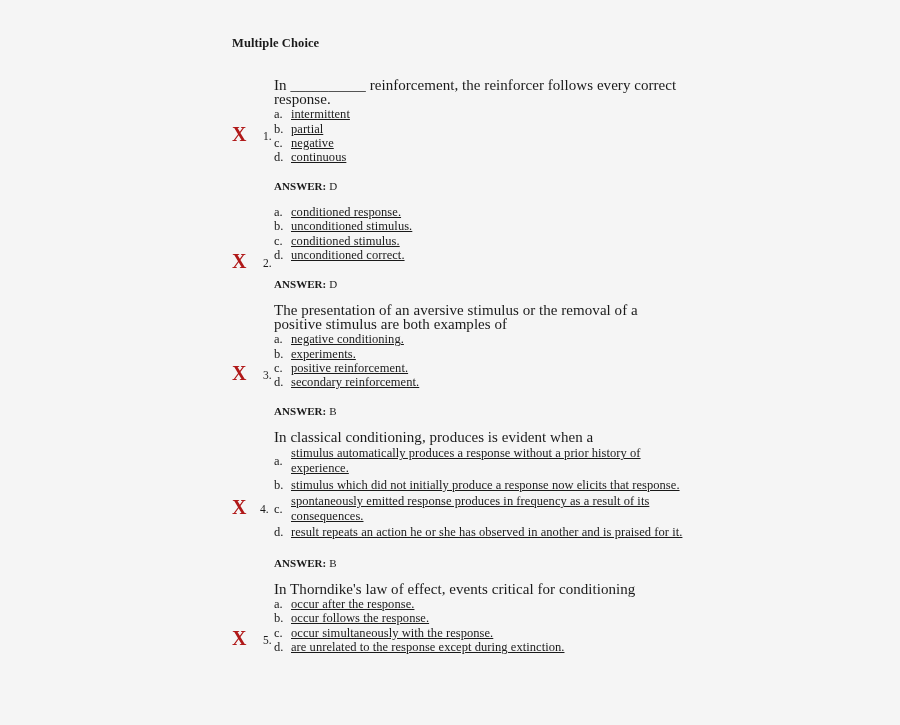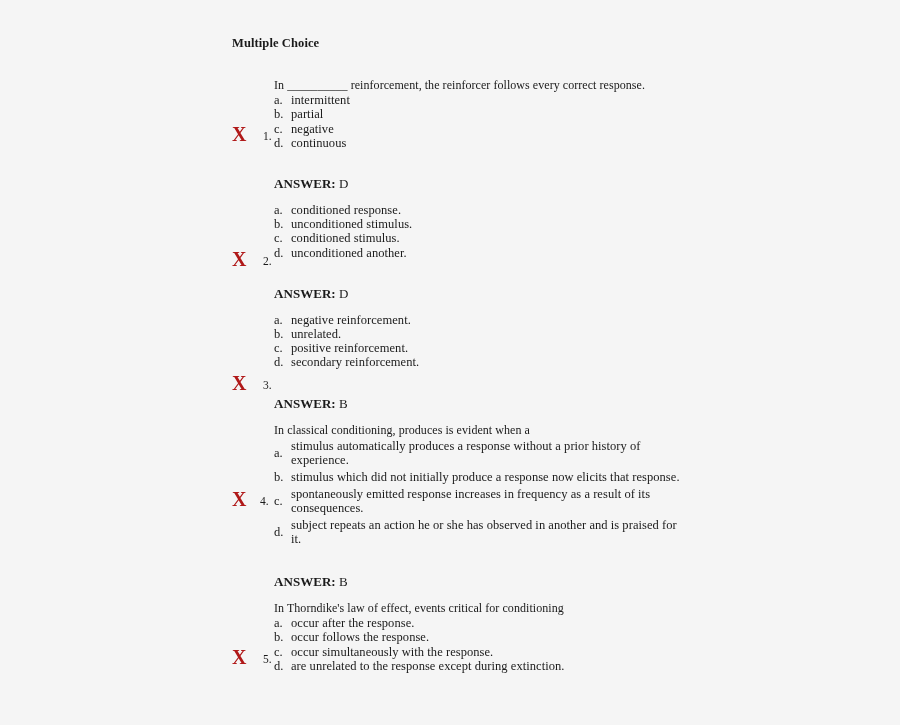--- a/index.html
+++ b/index.html
@@ -53,21 +53,21 @@
   }
 
   .question {
     position: relative;
     padding-left: 274px;
     padding-right: 215px;
     margin-bottom: 12px;
   }
 
   .stem {
-    font-size: 12px;
+    font-size: 15px;
     line-height: 14.2px;
     margin-bottom: 1px;
     letter-spacing: .05px;
   }
 
   .options {
     margin: 0;
     padding: 0;
     list-style: none;
   }
@@ -78,34 +78,35 @@
     line-height: 14.2px;
     letter-spacing: .05px;
   }
   .option-letter {
     width: 17px;
     flex: 0 0 17px;
     text-align: left;
   }
   .option-text {
     flex: 1 1 auto;
+    text-decoration: underline;
   }
   
   .option.multiline {
     align-items: center;
     line-height: 14.6px;
   }
   .option.multiline .option-text {
     padding: 1px 0;
   }
 
   .answer {
-    font-size: 13px;
+    font-size: 11px;
     line-height: 14px;
-    margin-top: 27px;
+    margin-top: 15px;
     letter-spacing: .05px;
   }
   .answer-label {
     font-weight: bold;
   }
   .x-mark {
     color: #b01818;
     font-weight: bold;
     font-size: 20px;
     line-height: 18px;
@@ -163,36 +164,37 @@
           <li class="option">
             <span class="option-letter">b.</span>
             <span class="option-text">unconditioned stimulus.</span>
           </li>
           <li class="option">
             <span class="option-letter">c.</span>
             <span class="option-text">conditioned stimulus.</span>
           </li>
           <li class="option">
             <span class="option-letter">d.</span>
-            <span class="option-text">unconditioned another.</span>
+            <span class="option-text">unconditioned correct.</span>
           </li>
         </ul>
         <div class="answer"><span class="answer-label">ANSWER:</span> <span class="answer-value">D</span></div>
         <span class="x-mark" style="top: 46.8125px;">X</span>
         <span class="q-number" style="top: 51.8125px; left: 263px;">2.</span>
       </div>
       <div class="question">
-        <ul class="options">
-          <li class="option">
-            <span class="option-letter">a.</span>
-            <span class="option-text">negative reinforcement.</span>
-          </li>
-          <li class="option">
-            <span class="option-letter">b.</span>
-            <span class="option-text">unrelated.</span>
+        <div class="stem">The presentation of an aversive stimulus or the removal of a positive stimulus are both examples of</div>
+        <ul class="options">
+          <li class="option">
+            <span class="option-letter">a.</span>
+            <span class="option-text">negative conditioning.</span>
+          </li>
+          <li class="option">
+            <span class="option-letter">b.</span>
+            <span class="option-text">experiments.</span>
           </li>
           <li class="option">
             <span class="option-letter">c.</span>
             <span class="option-text">positive reinforcement.</span>
           </li>
           <li class="option">
             <span class="option-letter">d.</span>
             <span class="option-text">secondary reinforcement.</span>
           </li>
         </ul>
@@ -206,25 +208,25 @@
           <li class="option multiline">
             <span class="option-letter">a.</span>
             <span class="option-text">stimulus automatically produces a response without a prior history of experience.</span>
           </li>
           <li class="option multiline">
             <span class="option-letter">b.</span>
             <span class="option-text">stimulus which did not initially produce a response now elicits that response.</span>
           </li>
           <li class="option multiline">
             <span class="option-letter">c.</span>
-            <span class="option-text">spontaneously emitted response increases in frequency as a result of its consequences.</span>
-          </li>
-          <li class="option multiline">
-            <span class="option-letter">d.</span>
-            <span class="option-text">subject repeats an action he or she has observed in another and is praised for it.</span>
+            <span class="option-text">spontaneously emitted response produces in frequency as a result of its consequences.</span>
+          </li>
+          <li class="option multiline">
+            <span class="option-letter">d.</span>
+            <span class="option-text">result repeats an action he or she has observed in another and is praised for it.</span>
           </li>
         </ul>
         <div class="answer"><span class="answer-label">ANSWER:</span> <span class="answer-value">B</span></div>
         <span class="x-mark" style="top: 67.5781px;">X</span>
         <span class="q-number" style="top: 72.5781px; left: 260px;">4.</span>
       </div>
       <div class="question">
         <div class="stem">In Thorndike's law of effect, events critical for conditioning</div>
         <ul class="options">
           <li class="option">

